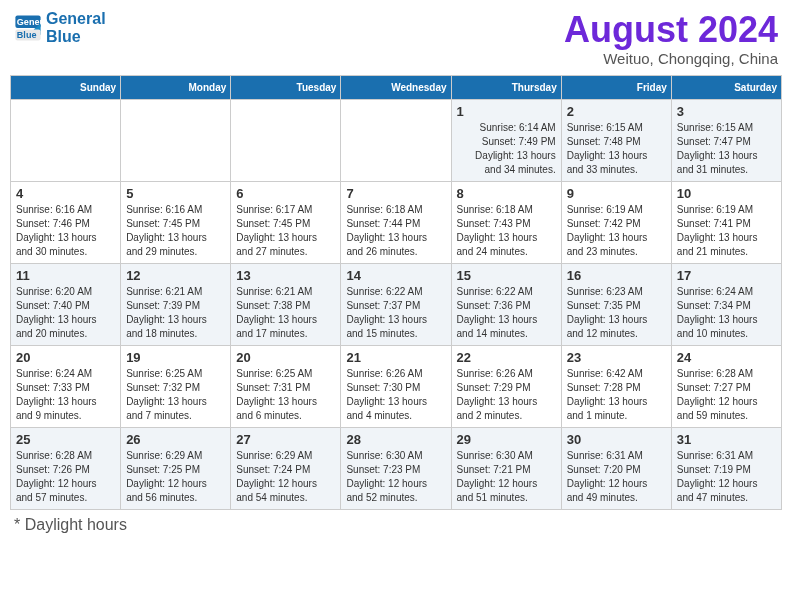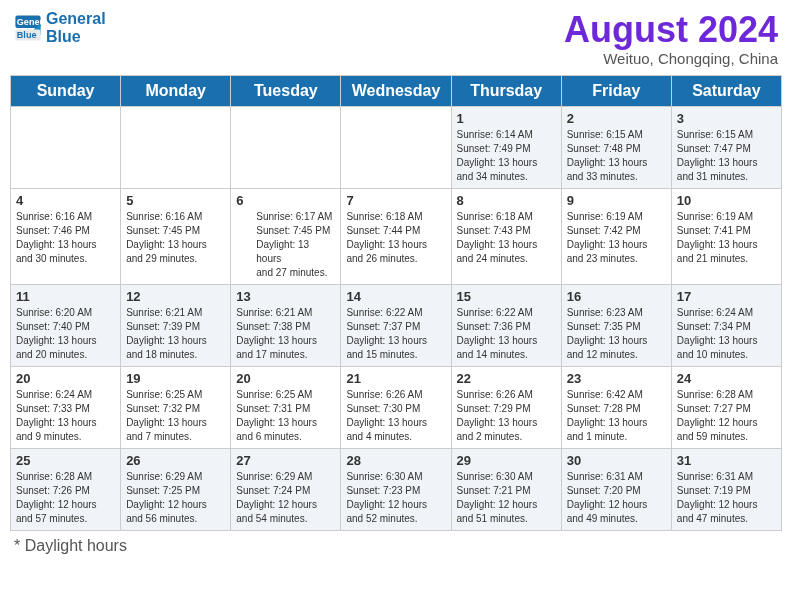--- a/index.html
+++ b/index.html
@@ -40,24 +40,24 @@
       color: #555;
     }
     .calendar {
       width: 100%;
       border-collapse: collapse;
       border: 1px solid #ccc;
     }
     .calendar th {
       background-color: #1a6faf;
       color: #fff;
-      font-size: 16px;
+      font-size: 10px;
       font-weight: bold;
       padding: 6px 4px;
-      text-align: center;
+      text-align: right;
       border: 1px solid #ccc;
     }
     .calendar td {
       vertical-align: top;
       padding: 4px 5px;
       border: 1px solid #ccc;
       font-size: 10.5px;
       color: #333;
       width: calc(100% / 7);
       min-height: 80px;
@@ -126,21 +126,21 @@
       </tr>
   </thead>
   <tbody id="calendar-body">
   <tr>
         <td class="empty-cell"></td>
         <td class="empty-cell"></td>
         <td class="empty-cell"></td>
         <td class="empty-cell"></td>
         <td>
           <span class="day-number">1</span>
-          <div class="day-info" style="white-space: pre-line;">Sunrise: 6:14 AM
+          <div class="day-info" style="white-space: pre-line; text-align: right;">Sunrise: 6:14 AM
 Sunset: 7:49 PM
 Daylight: 13 hours
 and 34 minutes.</div>
         </td>
         <td>
           <span class="day-number">2</span>
           <div class="day-info" style="white-space: pre-line;">Sunrise: 6:15 AM
 Sunset: 7:48 PM
 Daylight: 13 hours
 and 33 minutes.</div>
@@ -163,21 +163,21 @@
         </td>
         <td>
           <span class="day-number">5</span>
           <div class="day-info" style="white-space: pre-line;">Sunrise: 6:16 AM
 Sunset: 7:45 PM
 Daylight: 13 hours
 and 29 minutes.</div>
         </td>
         <td>
           <span class="day-number">6</span>
-          <div class="day-info" style="white-space: pre-line; margin-left: 20px;">Sunrise: 6:17 AM
+          <div class="day-info" style="white-space: pre-line;">Sunrise: 6:17 AM
 Sunset: 7:45 PM
 Daylight: 13 hours
 and 27 minutes.</div>
         </td>
         <td>
           <span class="day-number">7</span>
           <div class="day-info" style="white-space: pre-line;">Sunrise: 6:18 AM
 Sunset: 7:44 PM
 Daylight: 13 hours
 and 26 minutes.</div>

